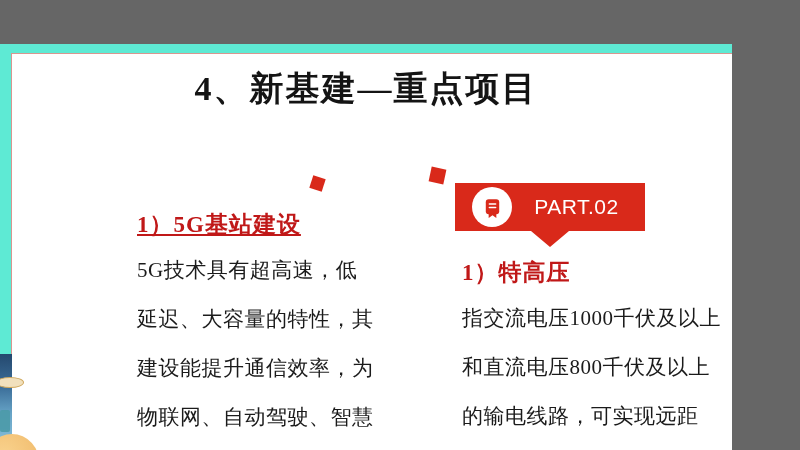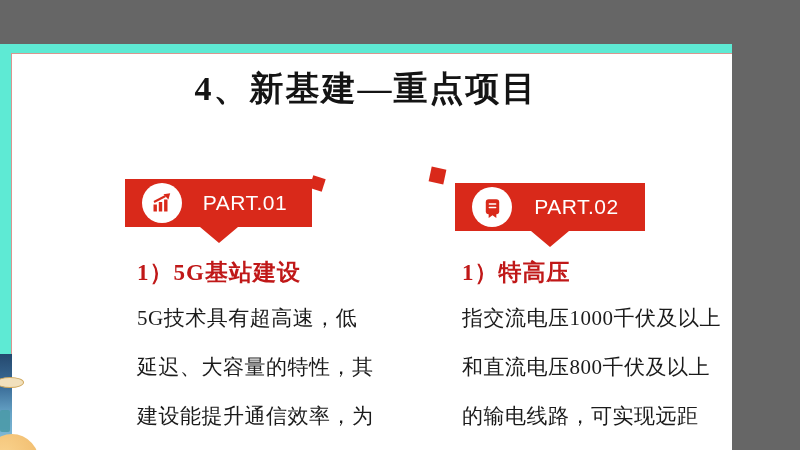--- a/index.html
+++ b/index.html
@@ -39,21 +39,21 @@
     position:absolute;left:50%;top:100%;transform:translateX(-50%);
     width:0;height:0;border-left:19px solid transparent;
     border-right:19px solid transparent;border-top:16px solid #d9291a;
   }
   .fold{position:absolute;background:#d9291a;}
   .fold-1{left:311px;top:133px;width:13px;height:13px;transform:rotate(18deg);}
   .fold-2{left:430px;top:124px;width:15px;height:15px;transform:rotate(12deg);}
   .section-heading{
     margin:0;font-size:23px;font-weight:bold;color:#c01818;letter-spacing:1px;
   }
-  .col-left .section-heading{margin-top:30px;padding-left:12px;}
+  .col-left .section-heading{margin-top:30px;padding-left:12px;text-decoration:underline;}
   .col-right .section-heading{margin-top:26px;padding-left:7px;}
   .section-body{
     margin:6px 0 0 0;font-size:21px;color:#1b1b1b;line-height:49px;
     white-space:pre-line;letter-spacing:.5px;
   }
   .col-left .section-body{padding-left:12px;width:250px;}
   .col-right .section-body{padding-left:7px;width:261px;}
   
   .deco{position:absolute;}
   .strip-red{left:0;top:439px;width:525px;height:11px;background:#b2190a;}
@@ -103,33 +103,20 @@
   <span class="swirl" style="left:789px;top:400px;width:11px;height:11px;"></span>
   <span class="swirl" style="left:790px;top:426px;width:8px;height:8px;"></span>
   <span class="swirl" style="left:4px;top:412px;width:14px;height:14px;"></span>
 
   <h1 class="title">4、新基建—重点项目</h1>
 
   <div class="fold fold-1"></div>
   <div class="fold fold-2"></div>
 
   <section class="col col-left">
-    <div class="banner banner-left">
-      <span class="circle">
-        <svg viewBox="0 0 24 24" width="24" height="24" aria-hidden="true">
-          <rect x="3.5" y="13.5" width="3.4" height="7" fill="#d9291a"></rect>
-          <rect x="8.8" y="11" width="3.4" height="9.5" fill="#d9291a"></rect>
-          <rect x="14.1" y="8.5" width="3.4" height="12" fill="#d9291a"></rect>
-          <path d="M4 11 L15.5 5" stroke="#d9291a" stroke-width="2" fill="none"></path>
-          <path d="M13.5 3.2 L20.2 2.2 L18.4 8.4 Z" fill="#d9291a"></path>
-        </svg>
-      </span>
-      <span class="part-label">PART.01</span>
-      <span class="notch"></span>
-    </div>
     <h2 class="section-heading">1）5G基站建设</h2>
     <p class="section-body">5G技术具有超高速，低
 延迟、大容量的特性，其
 建设能提升通信效率，为
 物联网、自动驾驶、智慧
 城市等领域发展提供支持</p>
   </section>
 
   <section class="col col-right">
     <div class="banner banner-right">

